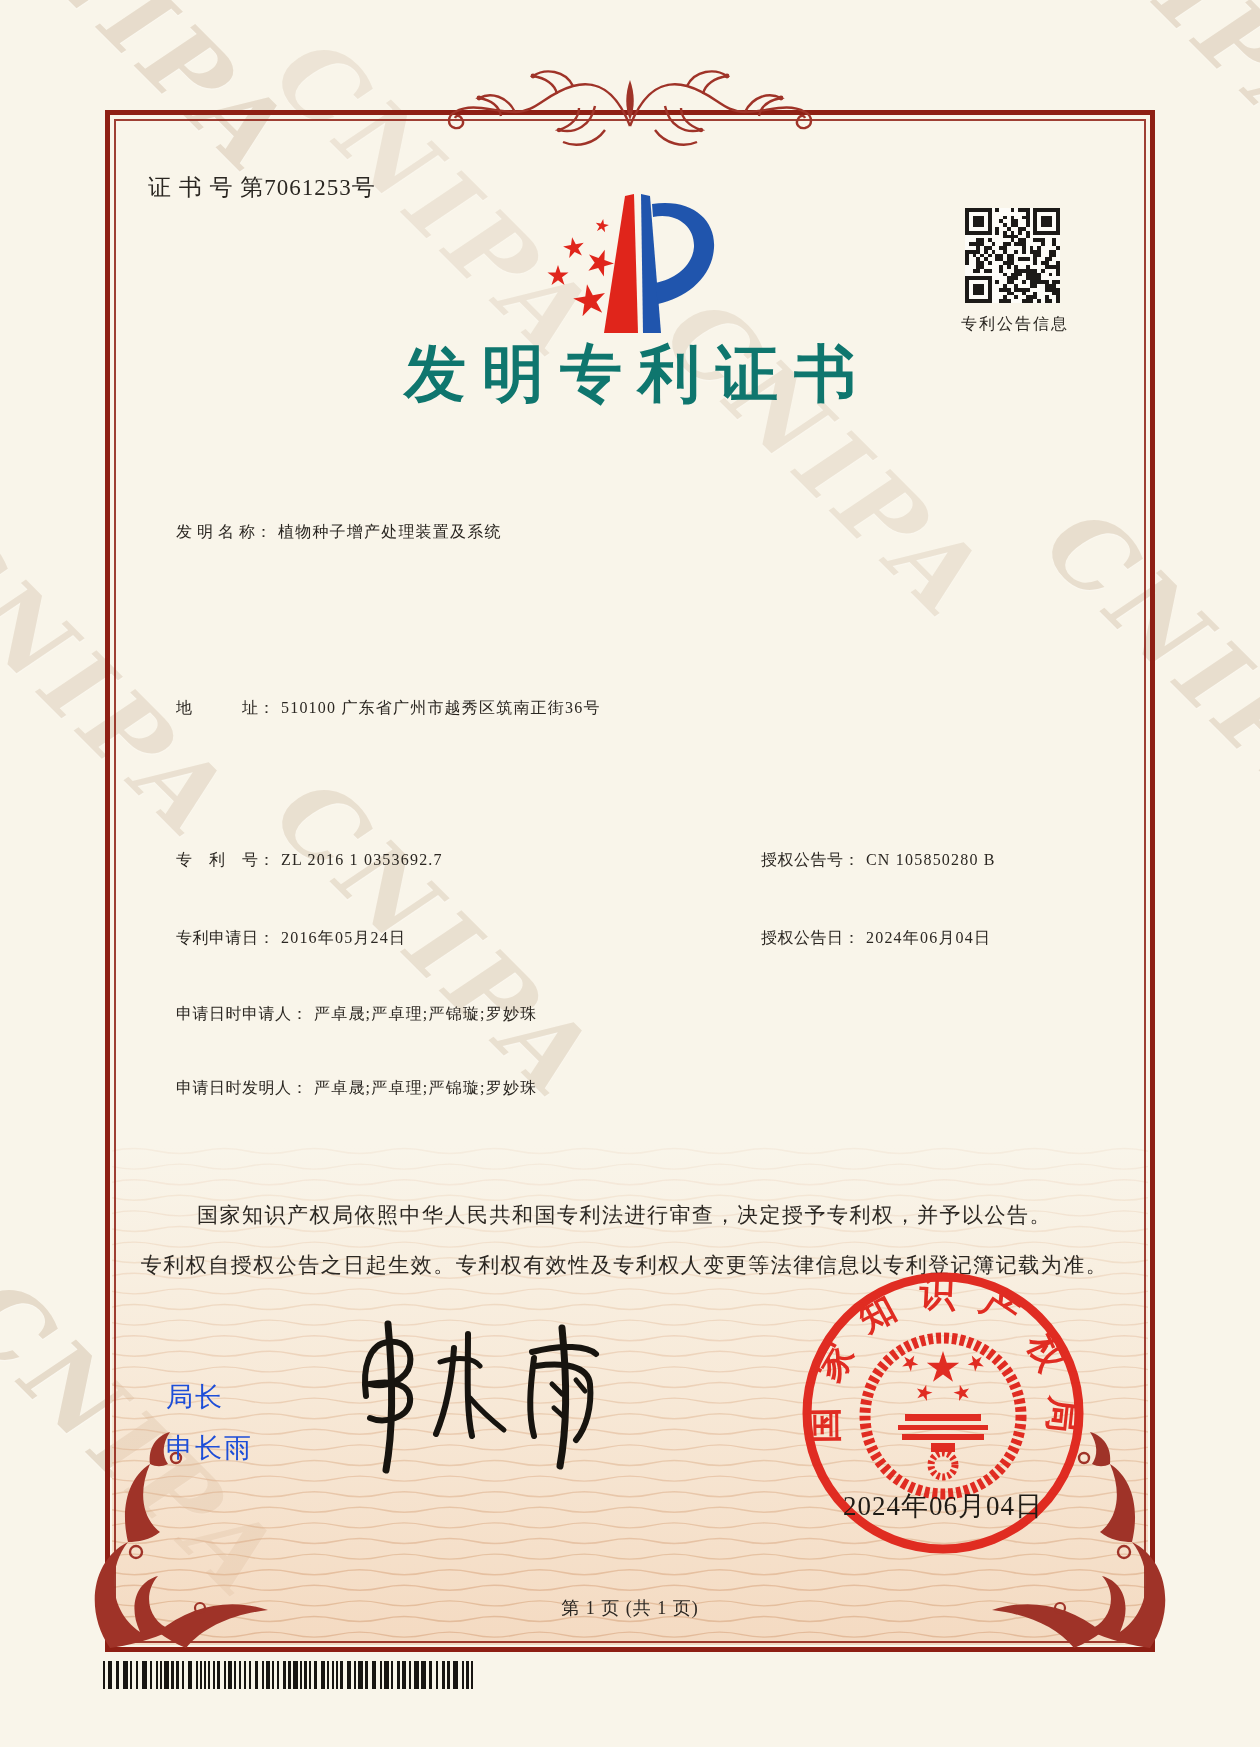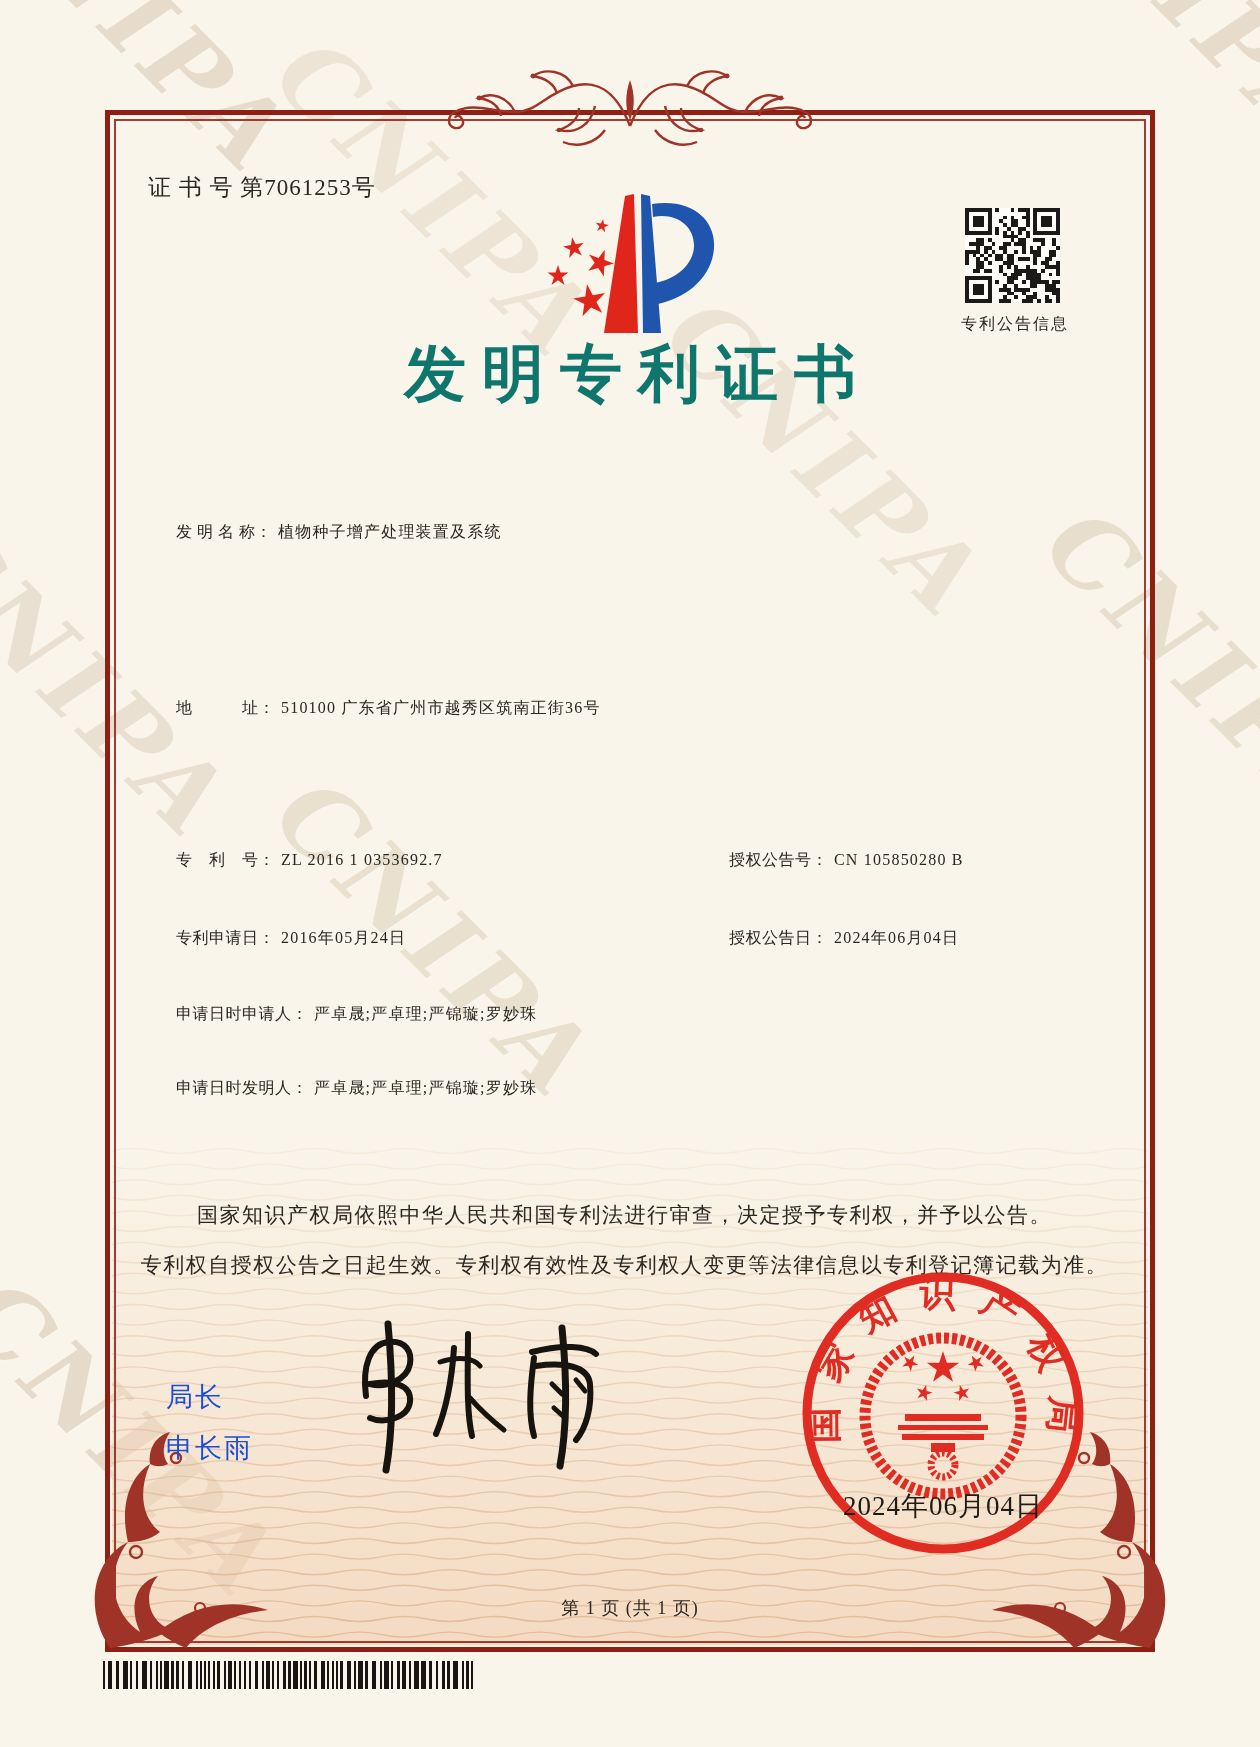--- a/index.html
+++ b/index.html
@@ -19,21 +19,21 @@
   .deco{position:absolute;z-index:3;}
   
   .cert-no{position:absolute;left:148px;top:172px;font-size:23px;letter-spacing:1px;white-space:pre;z-index:4;}
   .title{position:absolute;left:0;top:332px;width:100%;text-align:center;font-size:62px;font-weight:bold;
          letter-spacing:16px;text-indent:16px;color:#0f766e;z-index:4;}
   .qr-label{position:absolute;left:945px;top:314px;width:140px;text-align:center;font-size:16px;
             letter-spacing:2px;z-index:4;}
   .row{position:absolute;left:160px;font-size:16px;white-space:pre;z-index:4;line-height:1.25;}
   .row .lab{letter-spacing:.5px;}
   .row .val{letter-spacing:1.2px;margin-left:6px;}
-  .rcol{left:713px;}
+  .rcol{left:745px;}
   .legal{position:absolute;left:110px;top:1190px;width:1029px;font-size:21px;line-height:50px;
          text-align:center;letter-spacing:1.5px;z-index:4;}
   .bureau{position:absolute;left:166px;font-family:"Liberation Sans","DejaVu Sans",sans-serif;
           font-size:27px;letter-spacing:2px;z-index:4;color:#1d4ed8;}
   .footer{position:absolute;left:0;top:1596px;width:100%;text-align:center;font-size:18px;
           letter-spacing:1px;z-index:4;white-space:pre;}
   .seal-svg{position:absolute;left:798px;top:1268px;z-index:5;opacity:.96;}
   .sig-svg{position:absolute;left:336px;top:1318px;z-index:5;}
   .logo-svg{position:absolute;left:540px;top:190px;z-index:4;}
   .qr-svg{position:absolute;left:965px;top:208px;z-index:4;}

